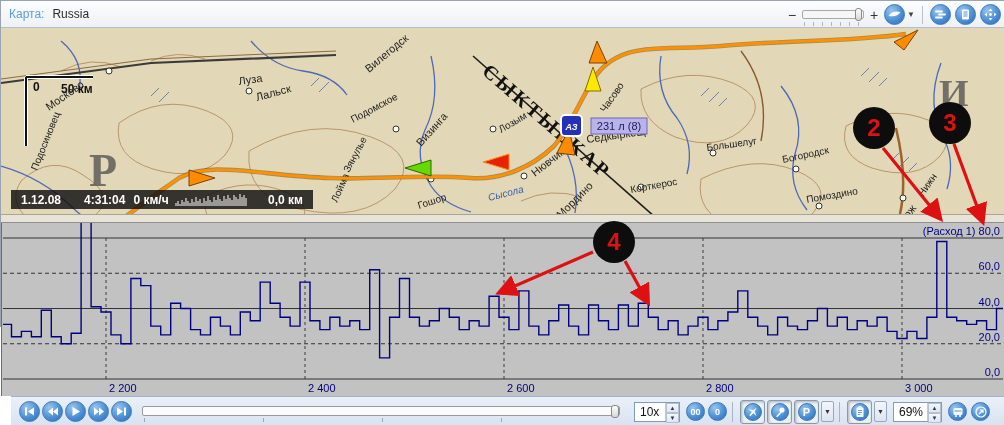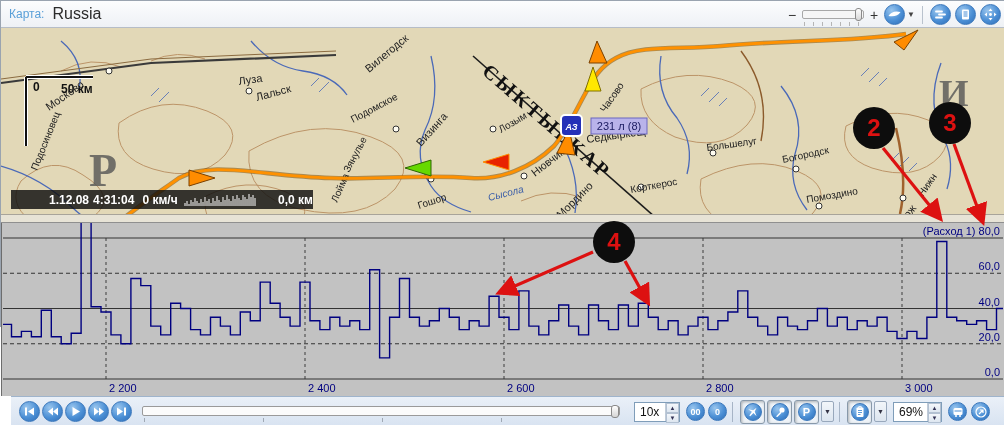--- a/index.html
+++ b/index.html
@@ -5,41 +5,41 @@
   * { margin:0; padding:0; box-sizing:border-box; }
   html,body { width:1004px; height:425px; overflow:hidden; }
   body { font-family:"Liberation Sans", sans-serif; }
   #app { position:relative; width:1004px; height:327px; background:#fff; border:1px solid #9aa4b0; }
 
   
   #header { position:absolute; left:0; top:0; width:1004px; height:27px;
             background:linear-gradient(#fcfdfe,#eef1f5); border-bottom:1px solid #b6bdc7;
             display:flex; align-items:center; }
   .hdr-label { color:#5aa0d8; font-size:12px; margin-left:8px; }
-  .hdr-value { color:#2b2b2b; font-size:16px; margin-left:8px; }
+  .hdr-value { color:#2b2b2b; font-size:12px; margin-left:8px; }
   #hdr-right { position:absolute; right:4px; top:0; height:27px; display:flex; align-items:center; gap:4px; }
   .hzoom-sign { font-size:14px; color:#333; width:12px; text-align:center; cursor:default; }
   .hslider { position:relative; width:62px; height:14px; }
   .hslider .track { position:absolute; left:0; top:2px; width:62px; height:9px; background:#f6f6f6;
                     border:1px solid #a8a8a8; border-radius:2px; }
   .hslider .thumb { position:absolute; left:53px; top:0; width:7px; height:13px; background:linear-gradient(#fdfdfd,#d8d8d8);
                     border:1px solid #8a8a8a; border-radius:3px; }
   .hslider .ticks { position:absolute; left:2px; top:14px; width:58px; height:4px;
                     background:repeating-linear-gradient(90deg,#b5b5b5 0 1px,transparent 1px 9px); }
   .blue-circle { width:21px; height:21px; border-radius:50%; border:1px solid #3a77bb;
                  background:radial-gradient(circle at 35% 30%, #9ac6ee, #4b8fd5 55%, #2e6cb5);
                  display:flex; align-items:center; justify-content:center; cursor:pointer;text-align:center; }
   .caret { font-size:8px; color:#444; margin-left:-2px; cursor:pointer; }
   .vsep { width:1px; height:18px; background:#b9c2cd; margin:0 3px; }
 
   
   #map-wrap { position:absolute; left:0; top:27px; width:1004px; height:186px; background:#e9e2c4; overflow:hidden; }
   #status-bar { position:absolute; left:10px; top:162px; width:302px; height:19px;
                 background:rgba(15,15,15,0.82); color:#fff; font-size:12px; font-weight:bold;
-                display:flex; align-items:center; gap:0;padding-left:28px; }
+                display:flex; align-items:center; gap:0; }
   #status-bar span { white-space:nowrap; }
 
   
   #splitter { position:absolute; left:0; top:213px; width:1004px; height:9px;
               background:#e7e3d6; border-top:1px solid #a8a49a; border-bottom:1px solid #8f8f8f; cursor:row-resize; }
 
   
   #chart-wrap { position:absolute; left:0; top:222px; width:1004px; height:173px; background:#c2c2c2;
                 border-left:1px solid #6d6d6d; border-right:1px solid #6d6d6d; }
 
@@ -237,28 +237,28 @@
         <rect x="560" y="114" width="21" height="21" rx="4" fill="#2430b8" stroke="#fff" stroke-width="2"></rect>
         <text x="570.5" y="129" font-size="9" font-weight="bold" font-style="italic" fill="#fff" text-anchor="middle">АЗ</text>
         <rect x="590" y="117" width="56" height="16" fill="#b9b3ea" stroke="#6a66c0" stroke-width="1"></rect>
         <text x="618" y="129" font-size="11" fill="#1a1a60" text-anchor="middle">231 л (8)</text>
       </g>
     </svg>
 
     
     <div id="status-bar">
       <span style="margin-left:10px">1.12.08</span>
-      <span style="margin-left:4px">4:31:04</span>
+      <span style="margin-left:23px">4:31:04</span>
       <span style="margin-left:8px">0 км/ч</span>
       <svg width="72" height="14" viewBox="0 0 72 14" style="margin-left:6px">
         <g stroke="#fff" stroke-width="1">
           <path d="M1,13 V10 M3,13 V8 M5,13 V11 M7,13 V7 M9,13 V9 M11,13 V5 M13,13 V8 M15,13 V10 M17,13 V6 M19,13 V9 M21,13 V4 M23,13 V8 M25,13 V6 M27,13 V10 M29,13 V5 M31,13 V8 M33,13 V3 M35,13 V7 M37,13 V9 M39,13 V4 M41,13 V7 M43,13 V2 M45,13 V6 M47,13 V8 M49,13 V3 M51,13 V6 M53,13 V2 M55,13 V5 M57,13 V7 M59,13 V2 M61,13 V4 M63,13 V6 M65,13 V1 M67,13 V4 M69,13 V2 M71,13 V5"></path>
         </g>
       </svg>
-      <span style="margin-left:auto;">0,0 км</span>
+      <span style="margin-left:auto;margin-right:10px">0,0 км</span>
     </div>
   </div>
 
   <div id="splitter"></div>
 
   <div id="chart-wrap">
     <svg id="chart-svg" width="1002" height="173" viewBox="1 222 1002 173">
         <defs>
           <clipPath id="plotclip">
             <rect x="2" y="222" width="1000" height="157"></rect>

